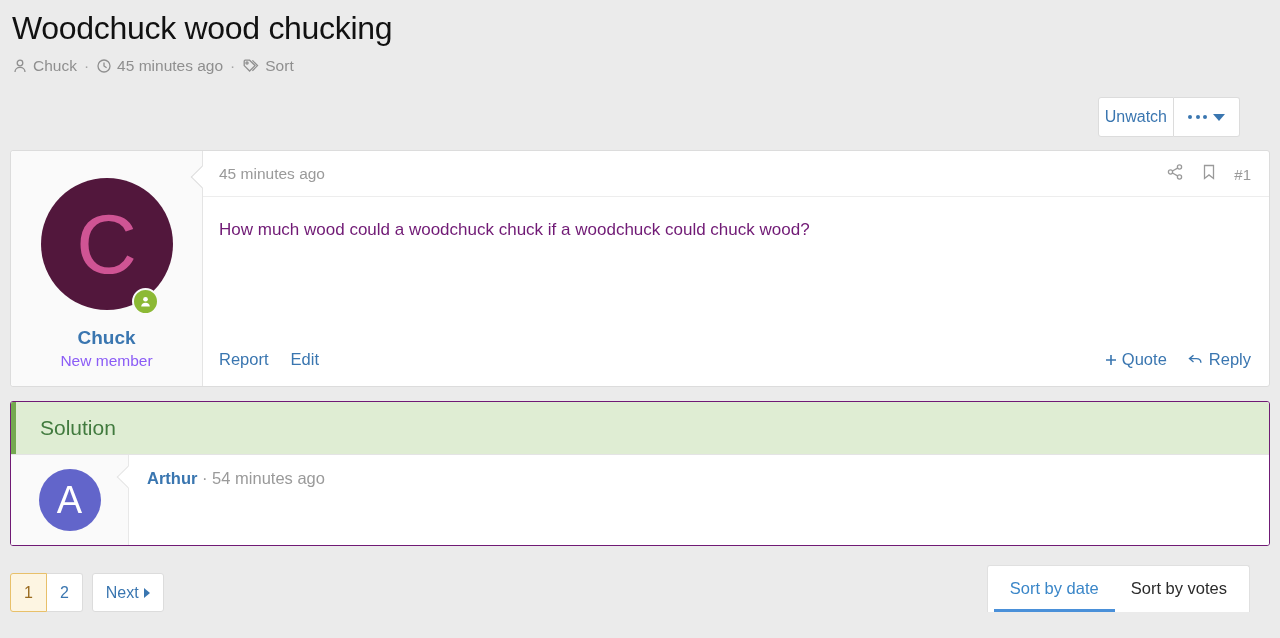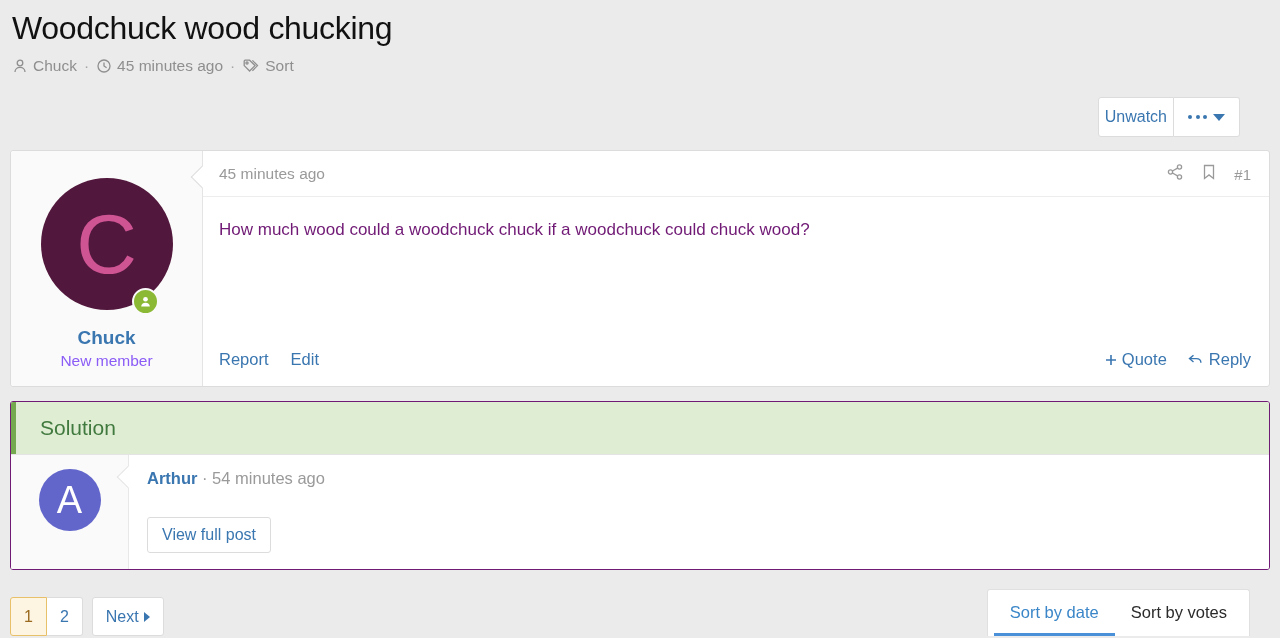--- a/index.html
+++ b/index.html
@@ -306,21 +306,20 @@
       <div class="reply-side">
         <div class="avatar-sm">A</div>
       </div>
       <div class="reply-main">
         <div class="notch-sm"></div>
         <div class="reply-head">
           <span class="reply-author">Arthur</span>
           <span class="reply-time">·</span>
           <span class="reply-time">54 minutes ago</span>
         </div>
-        <button class="btn-viewfull">View full post</button>
       </div>
     </div>
   </div>
 
   <div class="footer">
     <div class="pager">
       <button class="pg first active">1</button>
       <button class="pg mid">2</button>
       <button class="pg next">
         <span>Next</span>

